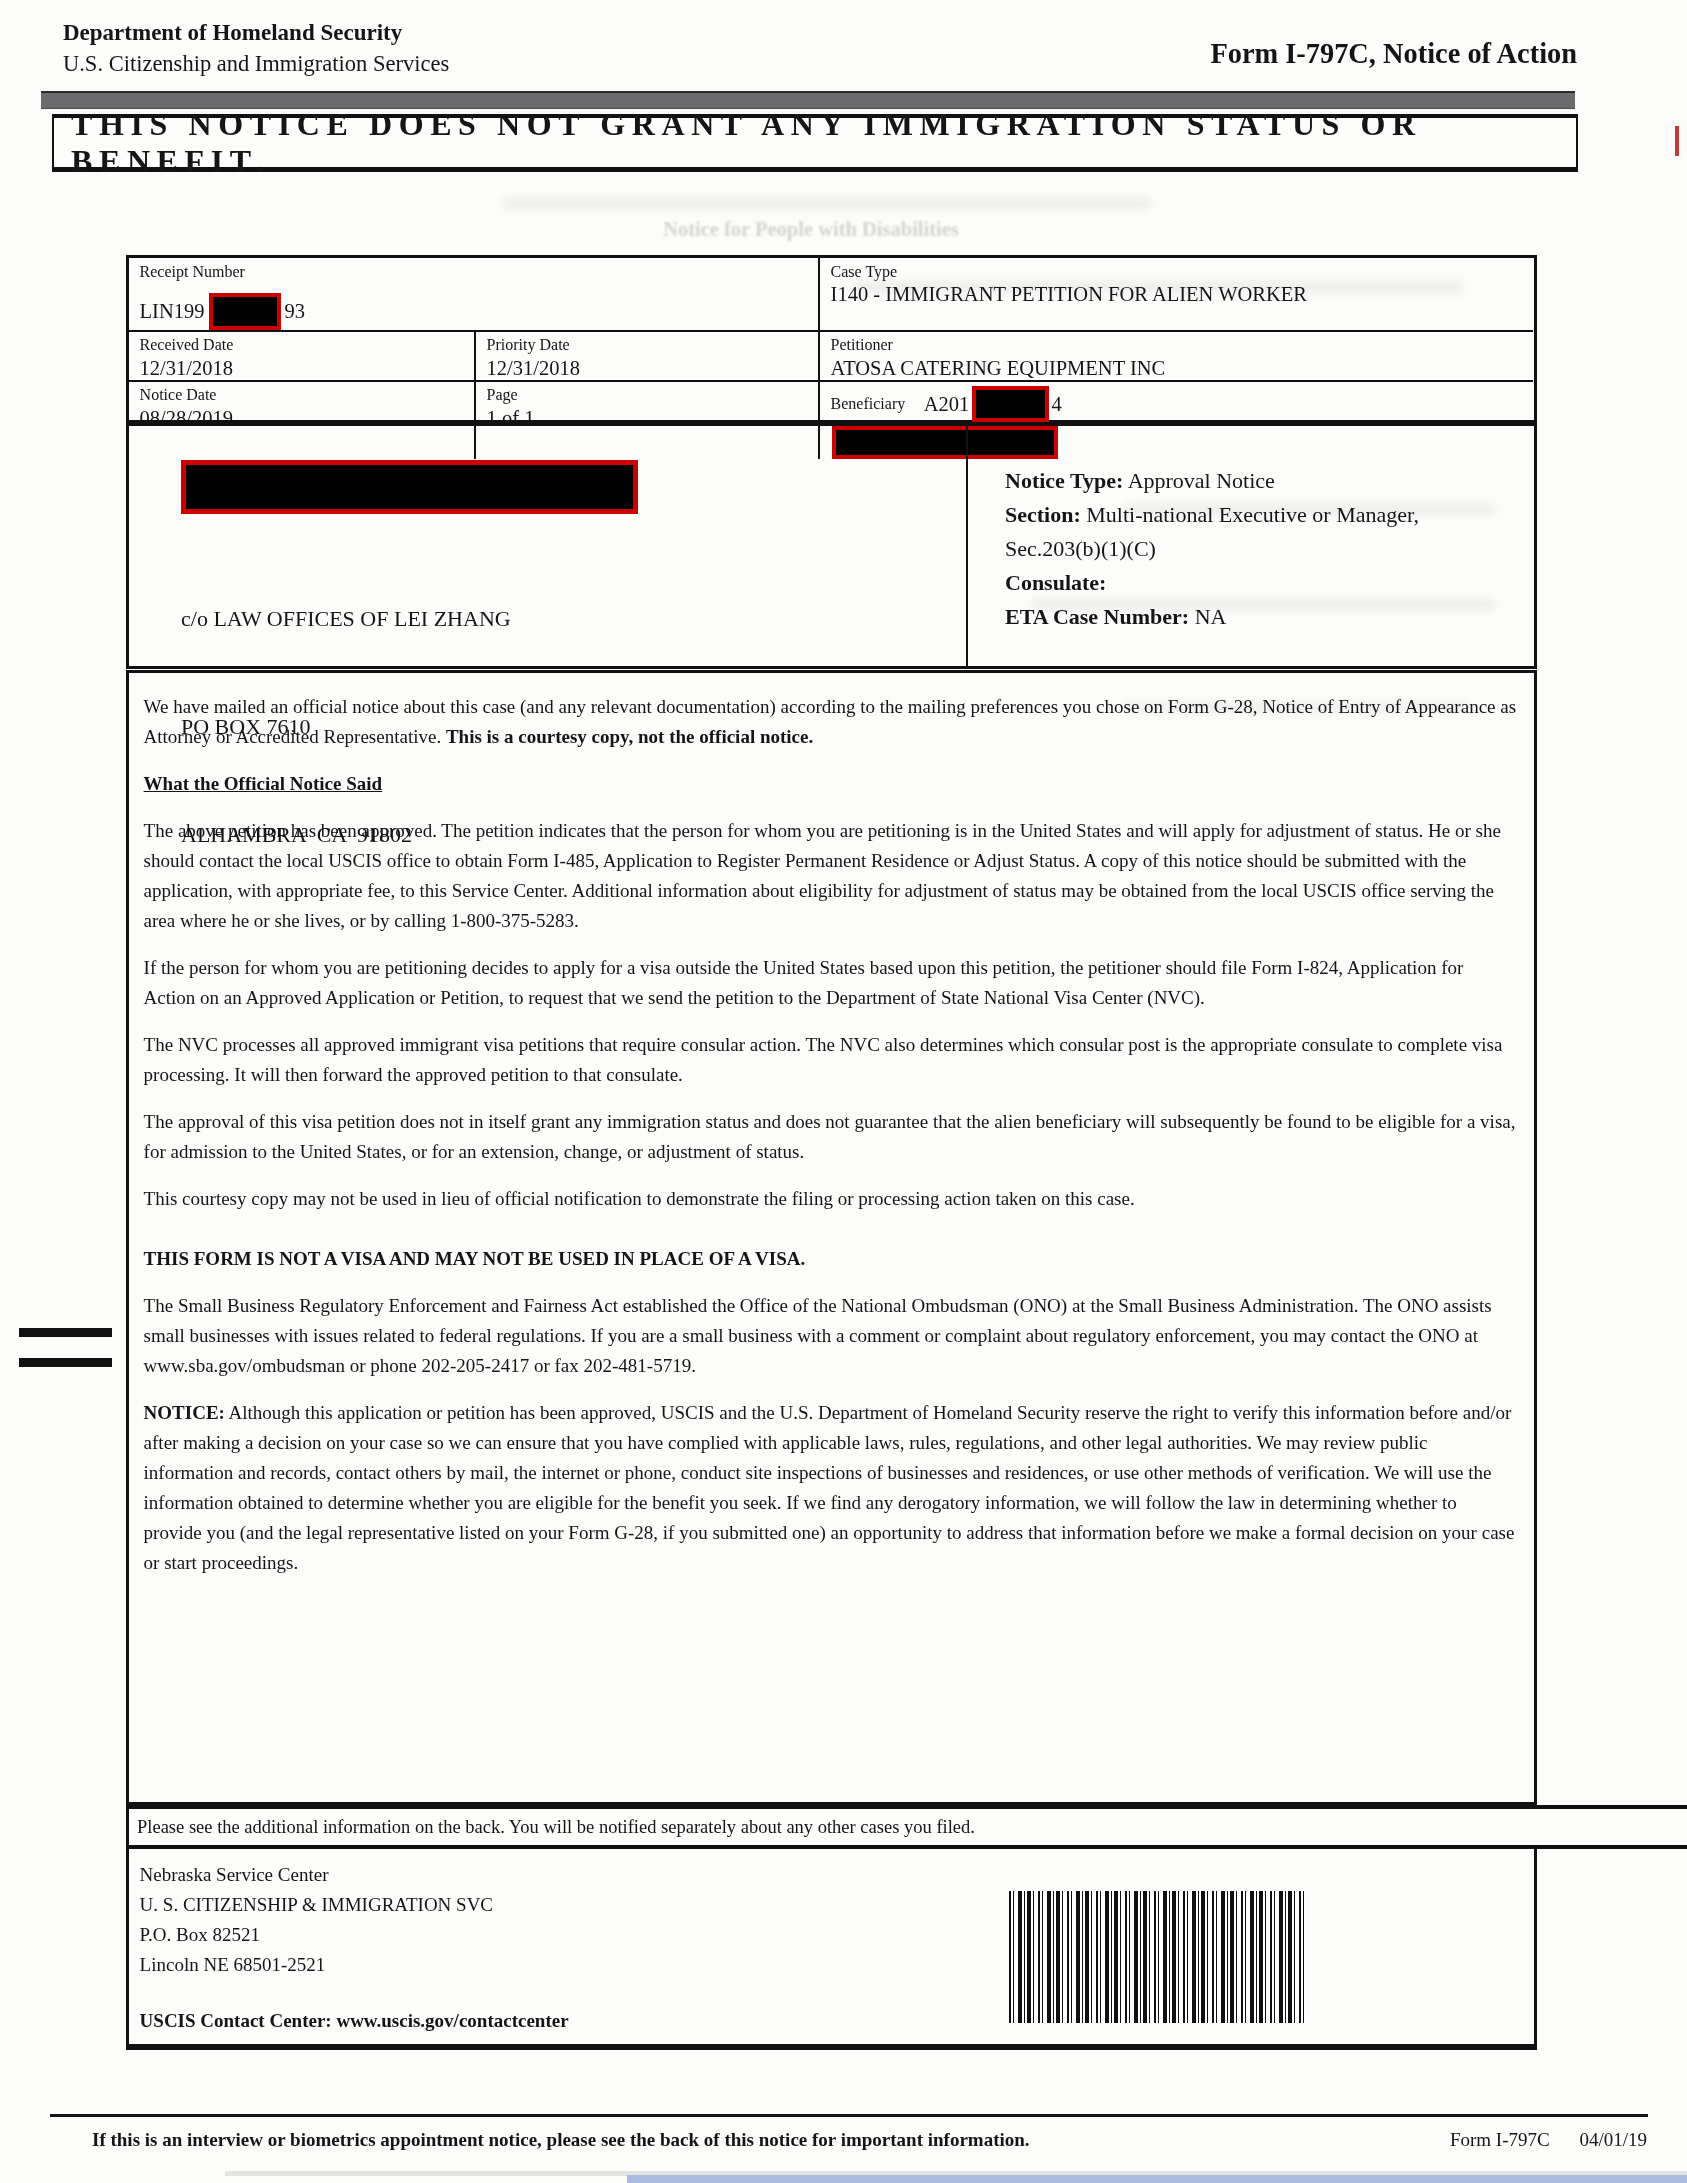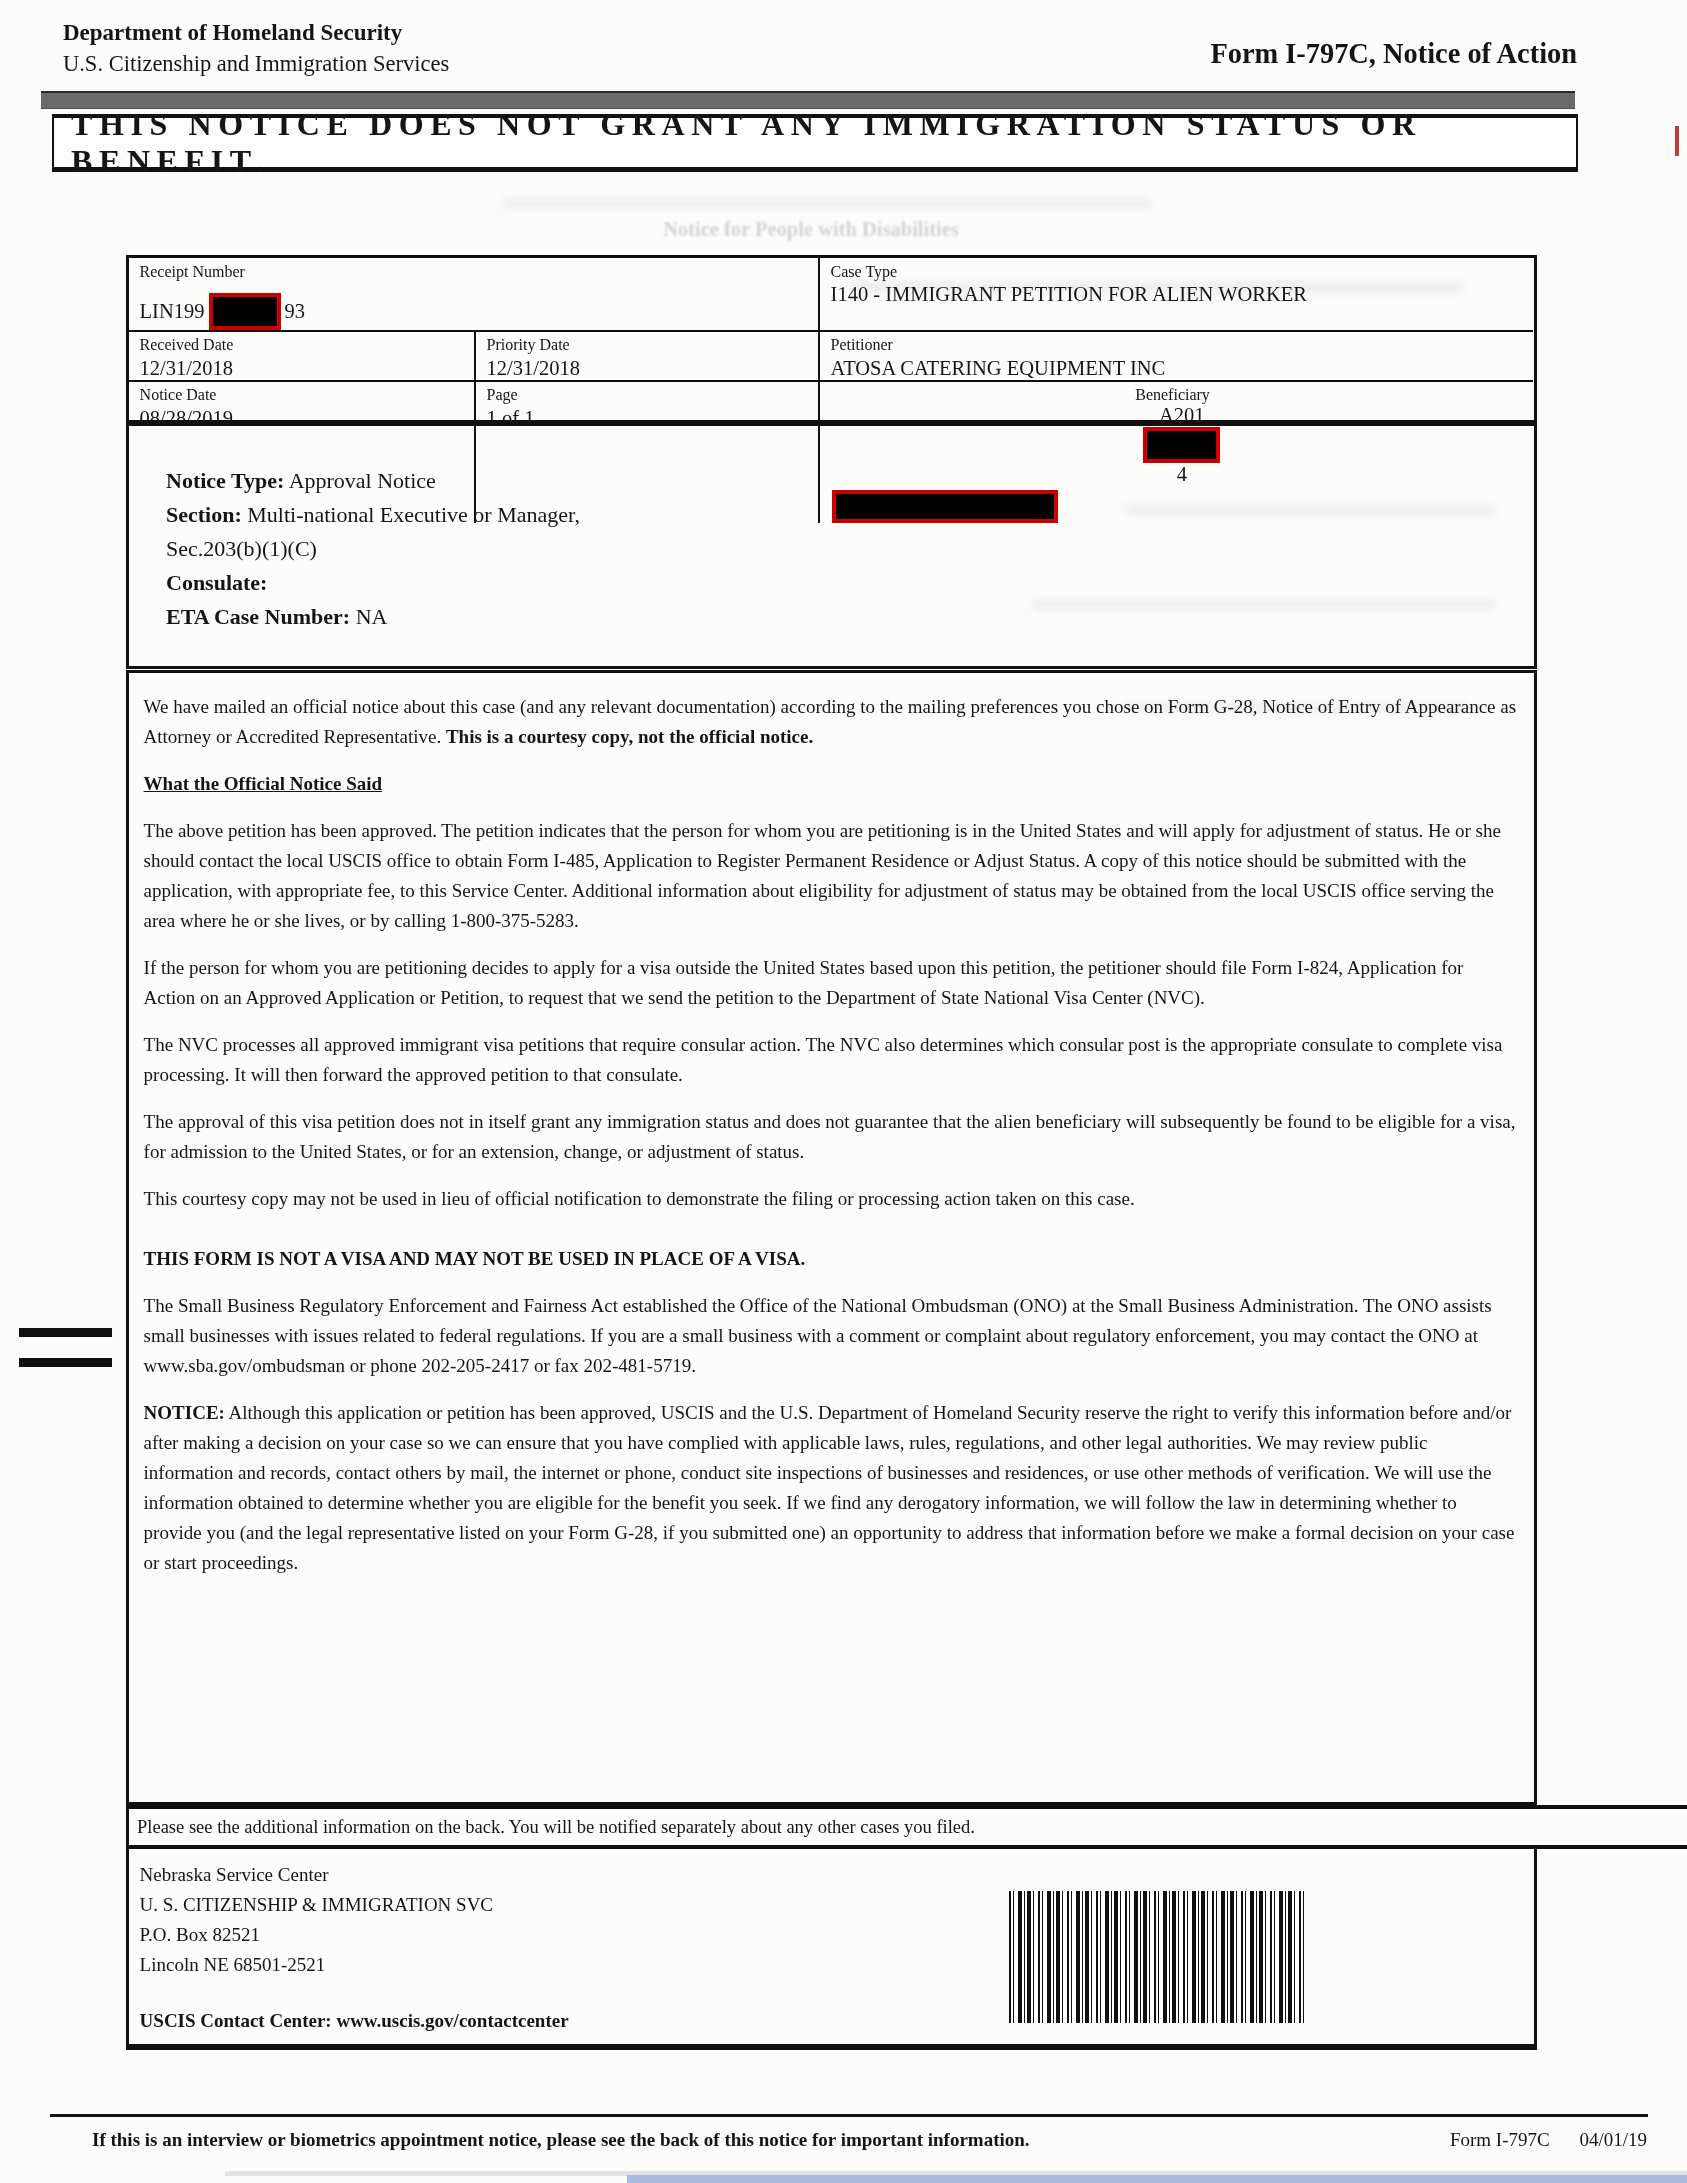--- a/index.html
+++ b/index.html
@@ -40,21 +40,21 @@
   .b-r{border-right:2.6px solid #111;}
   .b-b{border-bottom:2.6px solid #111;}
   .span2{grid-column:1 / 3;}
   .lbl{font-size:16px;display:block;}
   .val{font-size:20.5px;display:block;margin-top:2.6px;}
   .val-line{display:flex;align-items:center;margin-top:12px;font-size:20.5px;}
   .redact-sm{display:inline-block;width:64px;height:29px;background:var(--redaction-fill,#000);
              border:4.6px solid var(--accent-redaction-border,#cc0000);margin:0 4px;}
   .redact-ben{display:inline-block;width:69px;height:28px;background:var(--redaction-fill,#000);
               border:4.6px solid var(--accent-redaction-border,#cc0000);margin:0 2.6px;vertical-align:middle;}
-  .ben-line{display:flex;align-items:center;font-size:20.5px;flex-direction:column;}
+  .ben-line{display:flex;align-items:center;font-size:20.5px;}
   .ben-line .lbl{display:inline;margin-right:18.5px;}
   .redact-name{width:218px;height:25px;background:var(--redaction-fill,#000);
                border:4.6px solid var(--accent-redaction-border,#cc0000);margin-top:4px;margin-left:1.3px;}
 
   
   .mid-section{position:absolute;left:126px;top:423px;width:1411px;height:246px;
                border:3.3px solid #111;box-sizing:border-box;display:flex;}
   .addr-pane{width:839px;border-right:2.6px solid #111;box-sizing:border-box;
              padding:34px 0 0 52px;}
   .addr-redact{width:447px;height:44px;background:var(--redaction-fill,#000);
@@ -162,20 +162,28 @@
         <span class="lbl">Beneficiary</span>
         <span>A201</span>
         <span class="redact-ben"></span>
         <span>4</span>
       </span>
       <div class="redact-name"></div>
     </div>
   </div>
 
   <div class="mid-section">
+    <div class="addr-pane">
+      <div class="addr-redact"></div>
+      <div class="addr-lines">
+        <div>c/o LAW OFFICES OF LEI ZHANG</div>
+        <div>PO BOX 7610</div>
+        <div>ALHAMBRA  CA  91802</div>
+      </div>
+    </div>
     <div class="notice-pane">
       <div><b>Notice Type:</b> <span>Approval Notice</span></div>
       <div><b>Section:</b> <span>Multi-national Executive or Manager,</span></div>
       <div>Sec.203(b)(1)(C)</div>
       <div><b>Consulate:</b></div>
       <div><b>ETA Case Number:</b> <span>NA</span></div>
     </div>
   </div>
 
   <div class="body-box">

